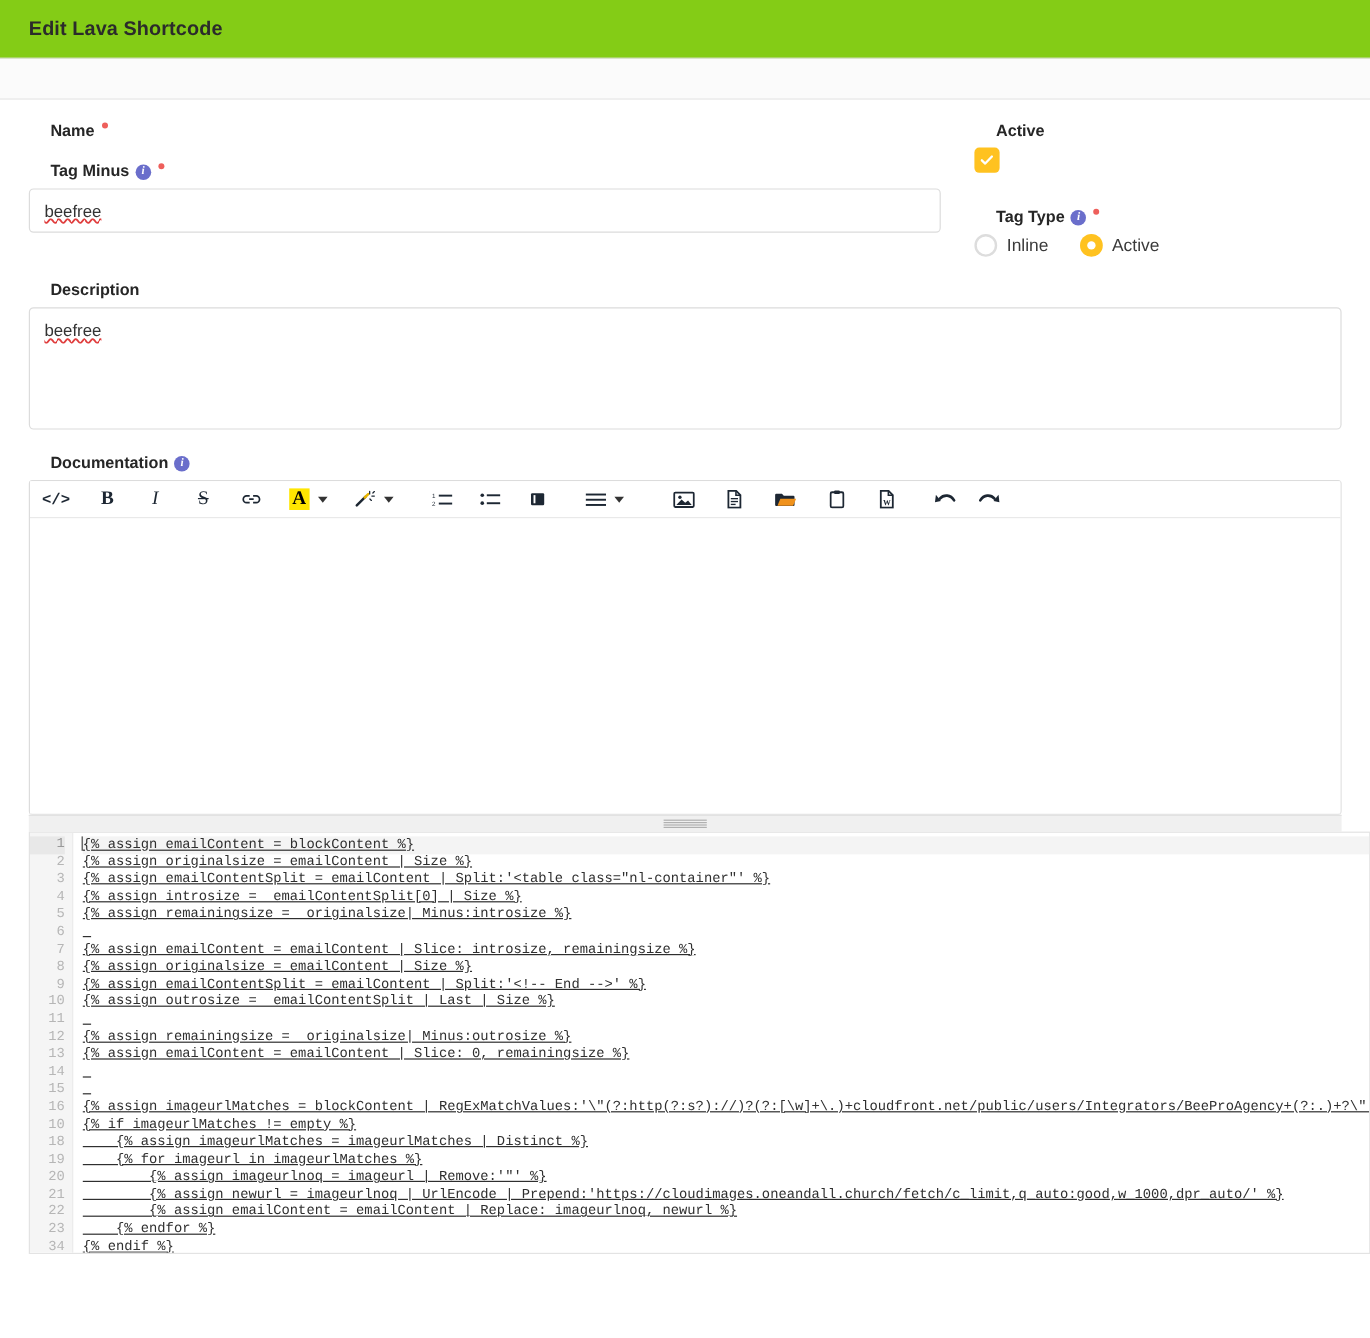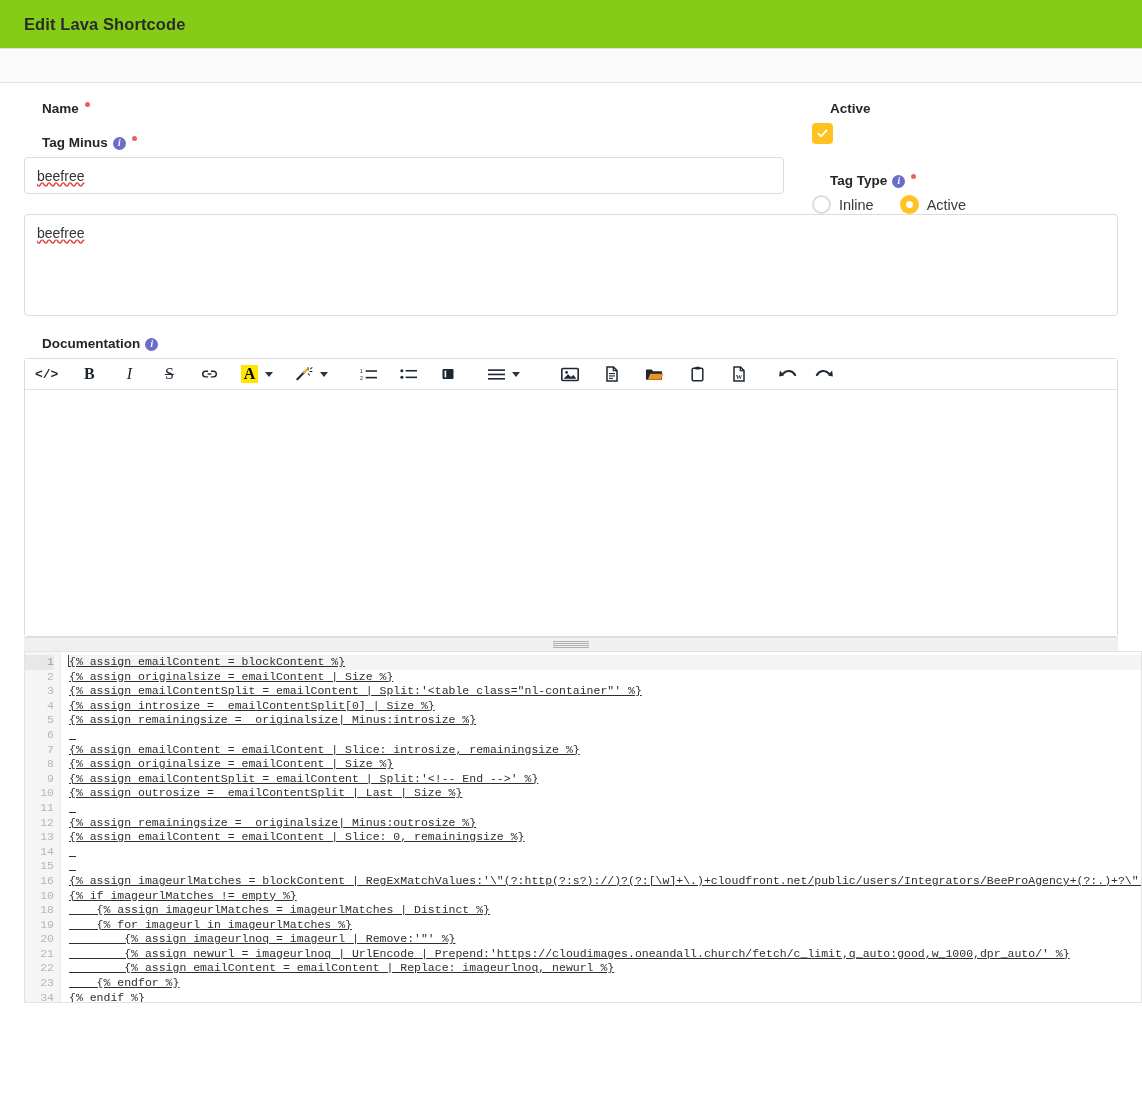--- a/index.html
+++ b/index.html
@@ -308,20 +308,23 @@
           <span class="radio-label">Inline</span>
         </div>
         <div class="radio-item">
           <span class="radio-outer checked"></span>
           <span class="radio-label">Active</span>
         </div>
       </div>
     </div>
   </div>
 
+  <div class="field-label" style="margin-top:20px">
+    <span>Description</span>
+  </div>
   <div class="textarea">
     <span class="spell">beefree</span>
   </div>
 
   <div class="field-label" style="margin-top:20px">
     <span>Documentation</span>
     <span class="info-icon">i</span>
   </div>
 
   <div class="editor-wrap">

